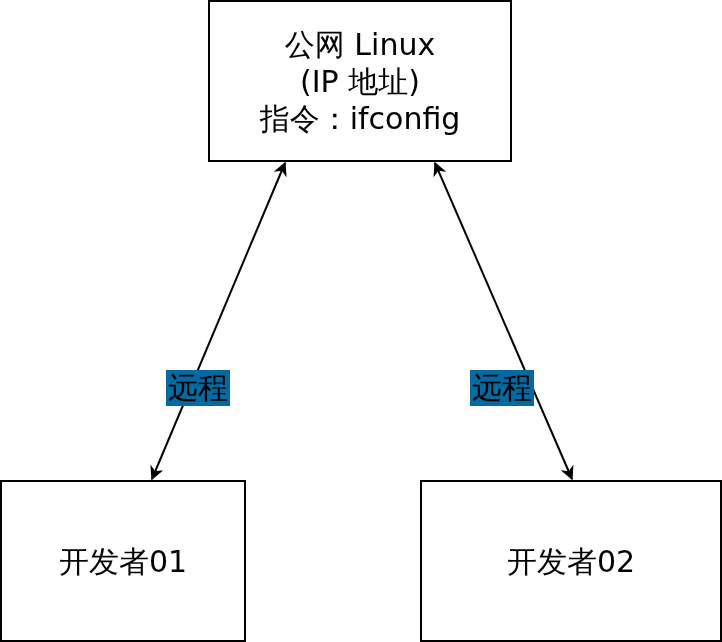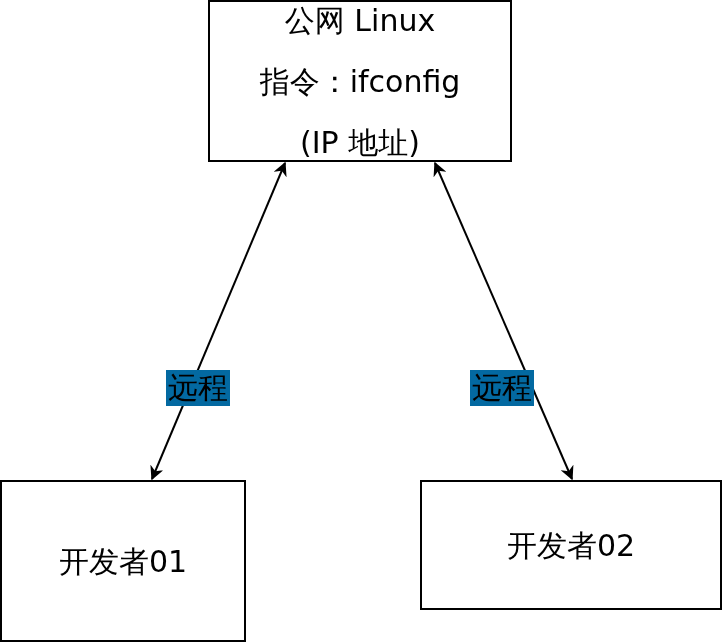--- a/index.html
+++ b/index.html
@@ -1,45 +1,45 @@
 <!DOCTYPE html>
 <html><head>
   <meta charset="utf-8">
   <style>
     html, body { margin: 0; padding: 0; background: #ffffff; }
     body { width: 722px; height: 642px; position: relative; overflow: hidden;
            font-family: "DejaVu Sans", "Liberation Sans", sans-serif; color: #000; }
     .node { position: absolute; box-sizing: border-box; border: 2px solid #000; background: #fff;
             display: flex; flex-direction: column; align-items: center; justify-content: center; text-align: center; }
     .node span { display: block; font-size: 30px; line-height: 37px; }
-    #top { left: 208px; top: 0px; width: 304px; height: 162px; gap: 24px; }
+    #top { left: 208px; top: 0px; width: 304px; height: 162px; }
     #left { left: 0px; top: 480px; width: 246px; height: 162px; }
-    #right { left: 420px; top: 480px; width: 302px; height: 130px; }
+    #right { left: 420px; top: 480px; width: 302px; height: 162px; }
     svg { position: absolute; left: 0; top: 0; }
     .edge-label { position: absolute; font-size: 30px; background: #0369a1; padding: 0 2px; line-height: 36px; margin-top: 47px; }
     #lbl-left { left: 166px; top: 323px; }
     #lbl-right { left: 470px; top: 323px; }
   </style>
 </head>
 <body>
 
 <svg width="722" height="642">
   <defs>
     <marker id="ah" viewBox="0 0 10 10" refX="9" refY="5" markerWidth="7" markerHeight="7" orient="auto-start-reverse">
       <path d="M0,0 L10,5 L0,10 L3,5 z" fill="#000"></path>
     </marker>
   </defs>
   <line x1="152" y1="479" x2="285" y2="163" stroke="#000" stroke-width="2" marker-start="url(#ah)" marker-end="url(#ah)"></line>
   <line x1="572" y1="479" x2="435" y2="163" stroke="#000" stroke-width="2" marker-start="url(#ah)" marker-end="url(#ah)"></line>
 </svg>
 
 <div class="node" id="top">
   <span>公网 Linux</span>
+  <span>(IP 地址)</span>
   <span>指令：ifconfig</span>
-  <span>(IP 地址)</span>
 </div>
 
 <div class="node" id="left">
   <span>开发者01</span>
 </div>
 
 <div class="node" id="right">
   <span>开发者02</span>
 </div>
 

